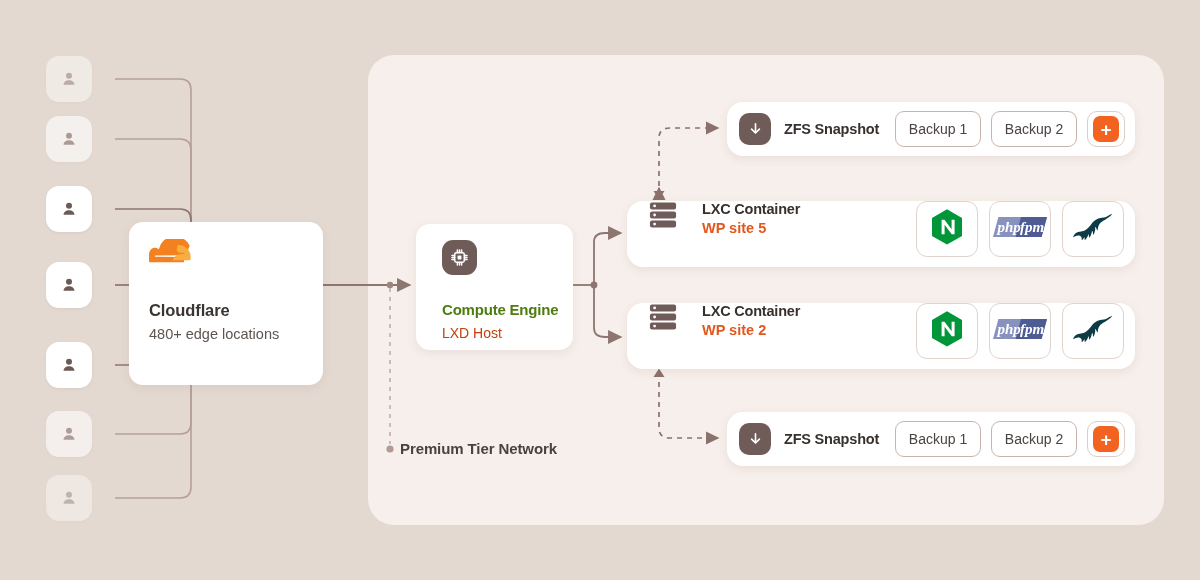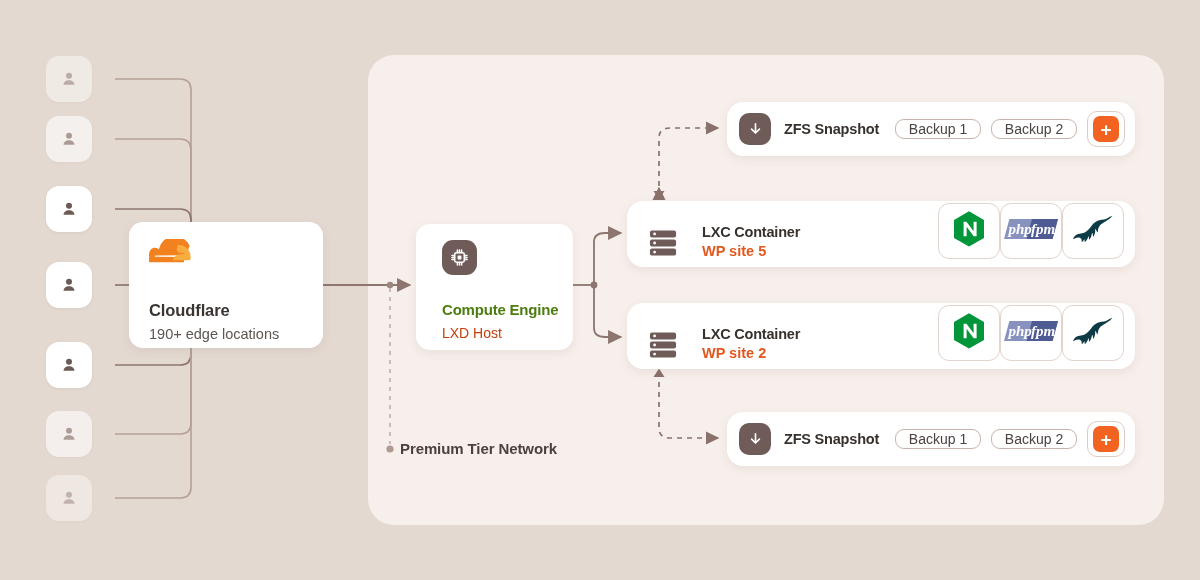--- a/index.html
+++ b/index.html
@@ -30,21 +30,21 @@
   }
   .avatar svg{display:block;}
 
   
   .card{
     position:absolute;background:#ffffff;border-radius:16px;
     box-shadow:0 3px 10px rgba(120,90,80,.10);
   }
 
   
-  .cf-card{left:129px;top:222px;width:194px;height:126px;border-radius:14px;}
+  .cf-card{left:129px;top:222px;width:194px;height:163px;border-radius:14px;}
   .cf-logo{position:absolute;left:20px;top:17px;}
   .cf-title{
     position:absolute;left:20px;top:79px;
     font-size:16.5px;font-weight:700;color:#3a3532;letter-spacing:-.1px;
   }
   .cf-sub{
     position:absolute;left:20px;top:104px;
     font-size:14.5px;font-weight:400;color:#5d5550;
   }
 
@@ -71,50 +71,50 @@
   }
   .zfs-icon{
     width:32px;height:32px;border-radius:10px;background:#6f5c58;
     display:flex;align-items:center;justify-content:center;flex:none;
   }
   .zfs-label{
     margin-left:13px;font-size:14.5px;font-weight:700;color:#37312e;
     letter-spacing:-.2px;white-space:nowrap;
   }
   .backup-btn{
-    margin-left:10px;height:20px;min-width:86px;padding:0 10px;
+    margin-left:10px;height:36px;min-width:86px;padding:0 10px;
     border:1px solid #c8b4ad;border-radius:9px;background:transparent;
     display:flex;align-items:center;justify-content:center;
     font-size:14px;color:#4b4340;font-family:"Liberation Sans",sans-serif;
     box-sizing:border-box;white-space:nowrap;
   }
   .plus-wrap{
     margin-left:10px;height:36px;width:38px;
     border:1px solid #ddcdc6;border-radius:10px;background:transparent;
     display:flex;align-items:center;justify-content:center;box-sizing:border-box;
   }
   .plus-btn{
     width:26px;height:26px;border-radius:7px;background:#f26322;
     display:flex;align-items:center;justify-content:center;
     color:#fff;font-size:19px;font-weight:700;line-height:1;
   }
 
   
   .lxc{
-    display:flex;align-items:flex-end;
-    height:66px;border-radius:16px;padding:0 11px 8px 21px;
+    display:flex;align-items:flex-start;
+    height:66px;border-radius:16px;padding:0 11px 16px 21px;
     box-sizing:border-box;
   }
   .lxc-icon{width:32px;height:30px;flex:none;}
   .lxc-text{margin-left:22px;display:flex;flex-direction:column;justify-content:center;}
   .lxc-title{font-size:14.5px;font-weight:700;color:#37312e;letter-spacing:-.2px;white-space:nowrap;}
   .lxc-sub{font-size:14.5px;font-weight:700;color:#e2571d;margin-top:3px;white-space:nowrap;}
   .lxc-spacer{flex:1 1 auto;}
   .tile{
-    width:62px;height:56px;
+    margin-left:11px;width:62px;height:56px;
     border:1px solid #e1d3cd;border-radius:11px;background:#fff;
     display:flex;align-items:center;justify-content:center;box-sizing:border-box;flex:none;
   }
 
   
   .premium{
     position:absolute;left:400px;top:440px;
     font-size:15px;font-weight:700;color:#4a423e;letter-spacing:-.1px;
   }
 </style>
@@ -221,21 +221,21 @@
   </div>
 
   <div class="card cf-card">
     <span class="cf-logo">
       <svg width="50" height="30" viewBox="0 0 64 32">
         <path d="M44.6 26.5c.55-1.85.35-3.56-.56-4.82-.84-1.15-2.24-1.82-3.93-1.9l-32-.4a.62.62 0 0 1-.5-.27.66.66 0 0 1-.07-.58.88.88 0 0 1 .77-.58l32.3-.41c3.83-.17 7.98-3.27 9.43-7.05l1.84-4.8a1.1 1.1 0 0 0 .05-.63A21.04 21.04 0 0 0 12.5 9.9a9.42 9.42 0 0 0-6.6-1.83A9.4 9.4 0 0 0 0 17.24c0 .78.09 1.56.26 2.32a.45.45 0 0 1-.43.54L.2 26.5Z" fill="#f48120"></path>
         <path d="M54.6 11.6h-.9a.5.5 0 0 0-.47.35l-1.26 4.34c-.54 1.85-.34 3.56.57 4.82.84 1.16 2.24 1.83 3.93 1.91l6.8.41c.22.01.4.12.5.28.1.17.13.39.06.58a.88.88 0 0 1-.77.58l-7.07.41c-3.85.18-7.99 3.28-9.44 7.06l-.51 1.33c-.1.26.08.52.36.52h24.33c.27 0 .5-.17.58-.43a17.4 17.4 0 0 0 .65-4.7c0-9.53-7.8-17.3-17.36-17.3Z" fill="#faad3f" transform="translate(-10,-6) scale(0.88)"></path>
       </svg>
     </span>
     <div class="cf-title">Cloudflare</div>
-    <div class="cf-sub">190+ edge locations</div>
+    <div class="cf-sub">480+ edge locations</div>
   </div>
 
   <div class="card ce-card">
     <span class="ce-icon">
       <svg width="21" height="21" viewBox="0 0 24 24" fill="none" stroke="#ffffff" stroke-width="1.7" stroke-linecap="round">
         <rect x="6.5" y="6.5" width="11" height="11" rx="2" fill="none"></rect>
         <rect x="9.8" y="9.8" width="4.4" height="4.4" rx="1.1" fill="#ffffff" stroke="none"></rect>
         <path d="M9.6 3.4v3M12 3.4v3M14.4 3.4v3M9.6 17.6v3M12 17.6v3M14.4 17.6v3M3.4 9.6h3M3.4 12h3M3.4 14.4h3M17.6 9.6h3M17.6 12h3M17.6 14.4h3"></path>
       </svg>
     </span>

